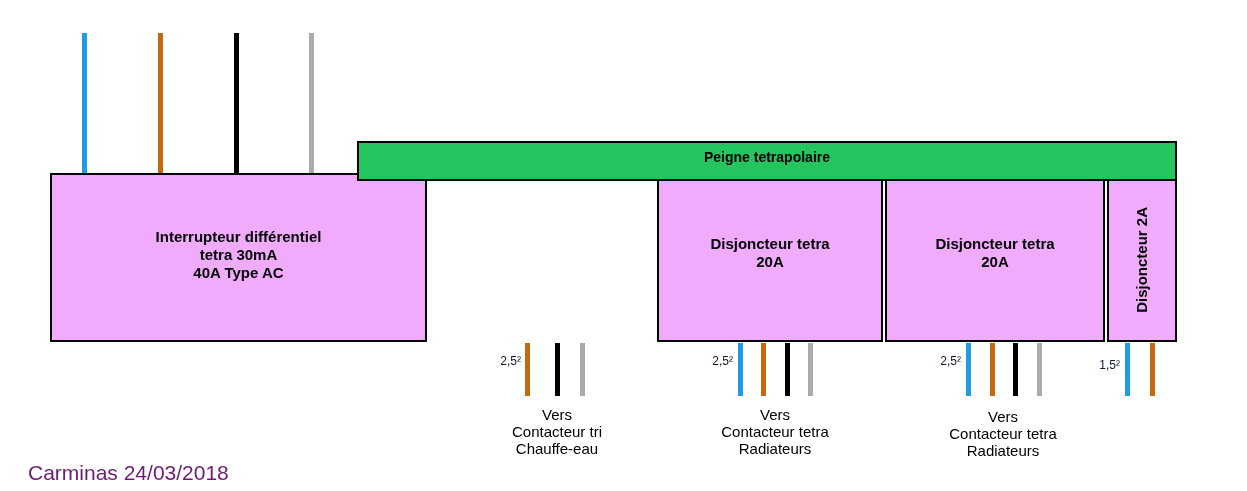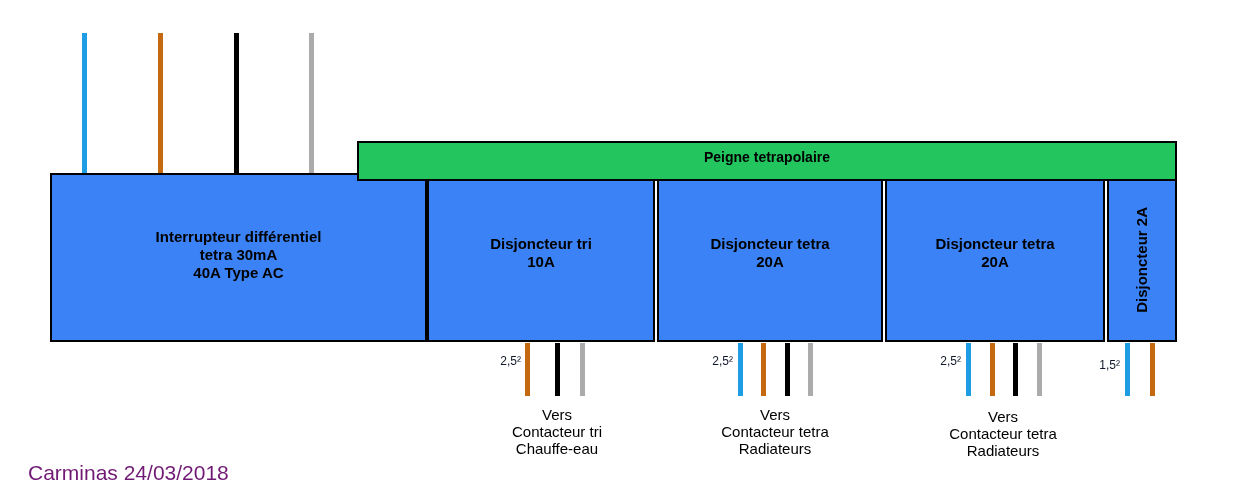--- a/index.html
+++ b/index.html
@@ -18,21 +18,21 @@
   .wire {
     position: absolute;
     width: 5px;
   }
   .wire.incoming { top: 33px; height: 141px; }
   .wire.outgoing { top: 343px; height: 53px; }
 
   .device-box {
     position: absolute;
     box-sizing: border-box;
-    background: #3b82f6;
+    background: #f0abfc;
     border: 2px solid #000000;
     display: flex;
     flex-direction: column;
     align-items: center;
     justify-content: center;
     text-align: right;
     font-weight: bold;
     font-size: 15px;
     line-height: 18px;
     color: #000000;
@@ -101,24 +101,20 @@
   <div class="wire incoming" style="left: 158px; background: rgb(196, 105, 15);"></div>
   <div class="wire incoming" style="left: 234px; background: rgb(0, 0, 0);"></div>
   <div class="wire incoming" style="left: 309px; background: rgb(171, 171, 171);"></div>
 
   <div class="device-box main-switch">
     <span class="line">Interrupteur différentiel</span>
     <span class="line">tetra 30mA</span>
     <span class="line">40A Type AC</span>
   </div>
 
-  <div class="device-box breaker-tri">
-    <span class="line">Disjoncteur tri</span>
-    <span class="line">10A</span>
-  </div>
 
   <div class="device-box breaker-tetra1">
     <span class="line">Disjoncteur tetra</span>
     <span class="line">20A</span>
   </div>
 
   <div class="device-box breaker-tetra2">
     <span class="line">Disjoncteur tetra</span>
     <span class="line">20A</span>
   </div>

